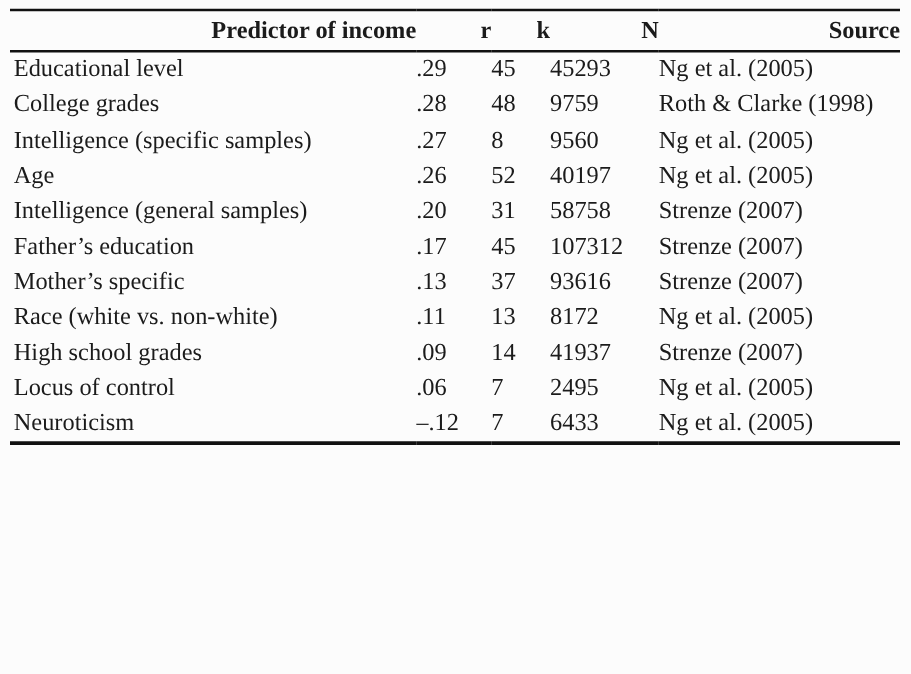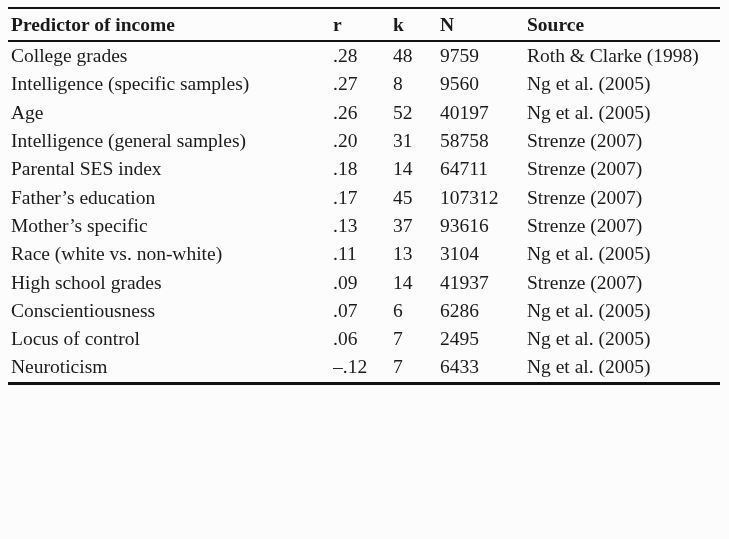--- a/index.html
+++ b/index.html
@@ -21,21 +21,21 @@
     top: 7px;
     width: 709px;
     border-collapse: collapse;
     table-layout: fixed;
     border-top: 2px solid #111;
     border-bottom: 3px solid #111;
     font-size: 19.5px;
   }
   .paper-table thead th {
     font-weight: bold;
-    text-align: left;
+    text-align: right;
     vertical-align: middle;
     height: 31px;
     padding: 0;
     border-bottom: 2px solid #111;
     white-space: nowrap;
     overflow: hidden;
   }
   .paper-table tbody td {
     height: 28.3px;
     padding: 0;
@@ -58,20 +58,27 @@
     <tr>
       <th class="col-predictor">Predictor of income</th>
       <th class="col-r">r</th>
       <th class="col-k">k</th>
       <th class="col-n">N</th>
       <th class="col-source">Source</th>
     </tr>
   </thead>
   <tbody>
       <tr>
+        <td class="col-predictor">Educational level</td>
+        <td class="col-r">.29</td>
+        <td class="col-k">45</td>
+        <td class="col-n">45293</td>
+        <td class="col-source">Ng et al. (2005)</td>
+      </tr>
+      <tr>
         <td class="col-predictor">College grades</td>
         <td class="col-r">.28</td>
         <td class="col-k">48</td>
         <td class="col-n">9759</td>
         <td class="col-source">Roth &amp; Clarke (1998)</td>
       </tr>
       <tr>
         <td class="col-predictor">Intelligence (specific samples)</td>
         <td class="col-r">.27</td>
         <td class="col-k">8</td>
@@ -86,60 +93,46 @@
         <td class="col-source">Ng et al. (2005)</td>
       </tr>
       <tr>
         <td class="col-predictor">Intelligence (general samples)</td>
         <td class="col-r">.20</td>
         <td class="col-k">31</td>
         <td class="col-n">58758</td>
         <td class="col-source">Strenze (2007)</td>
       </tr>
       <tr>
-        <td class="col-predictor">Parental SES index</td>
-        <td class="col-r">.18</td>
-        <td class="col-k">14</td>
-        <td class="col-n">64711</td>
-        <td class="col-source">Strenze (2007)</td>
-      </tr>
-      <tr>
         <td class="col-predictor">Father’s education</td>
         <td class="col-r">.17</td>
         <td class="col-k">45</td>
         <td class="col-n">107312</td>
         <td class="col-source">Strenze (2007)</td>
       </tr>
       <tr>
         <td class="col-predictor">Mother’s specific</td>
         <td class="col-r">.13</td>
         <td class="col-k">37</td>
         <td class="col-n">93616</td>
         <td class="col-source">Strenze (2007)</td>
       </tr>
       <tr>
         <td class="col-predictor">Race (white vs. non-white)</td>
         <td class="col-r">.11</td>
         <td class="col-k">13</td>
-        <td class="col-n">3104</td>
+        <td class="col-n">8172</td>
         <td class="col-source">Ng et al. (2005)</td>
       </tr>
       <tr>
         <td class="col-predictor">High school grades</td>
         <td class="col-r">.09</td>
         <td class="col-k">14</td>
         <td class="col-n">41937</td>
         <td class="col-source">Strenze (2007)</td>
-      </tr>
-      <tr>
-        <td class="col-predictor">Conscientiousness</td>
-        <td class="col-r">.07</td>
-        <td class="col-k">6</td>
-        <td class="col-n">6286</td>
-        <td class="col-source">Ng et al. (2005)</td>
       </tr>
       <tr>
         <td class="col-predictor">Locus of control</td>
         <td class="col-r">.06</td>
         <td class="col-k">7</td>
         <td class="col-n">2495</td>
         <td class="col-source">Ng et al. (2005)</td>
       </tr>
       <tr>
         <td class="col-predictor">Neuroticism</td>

